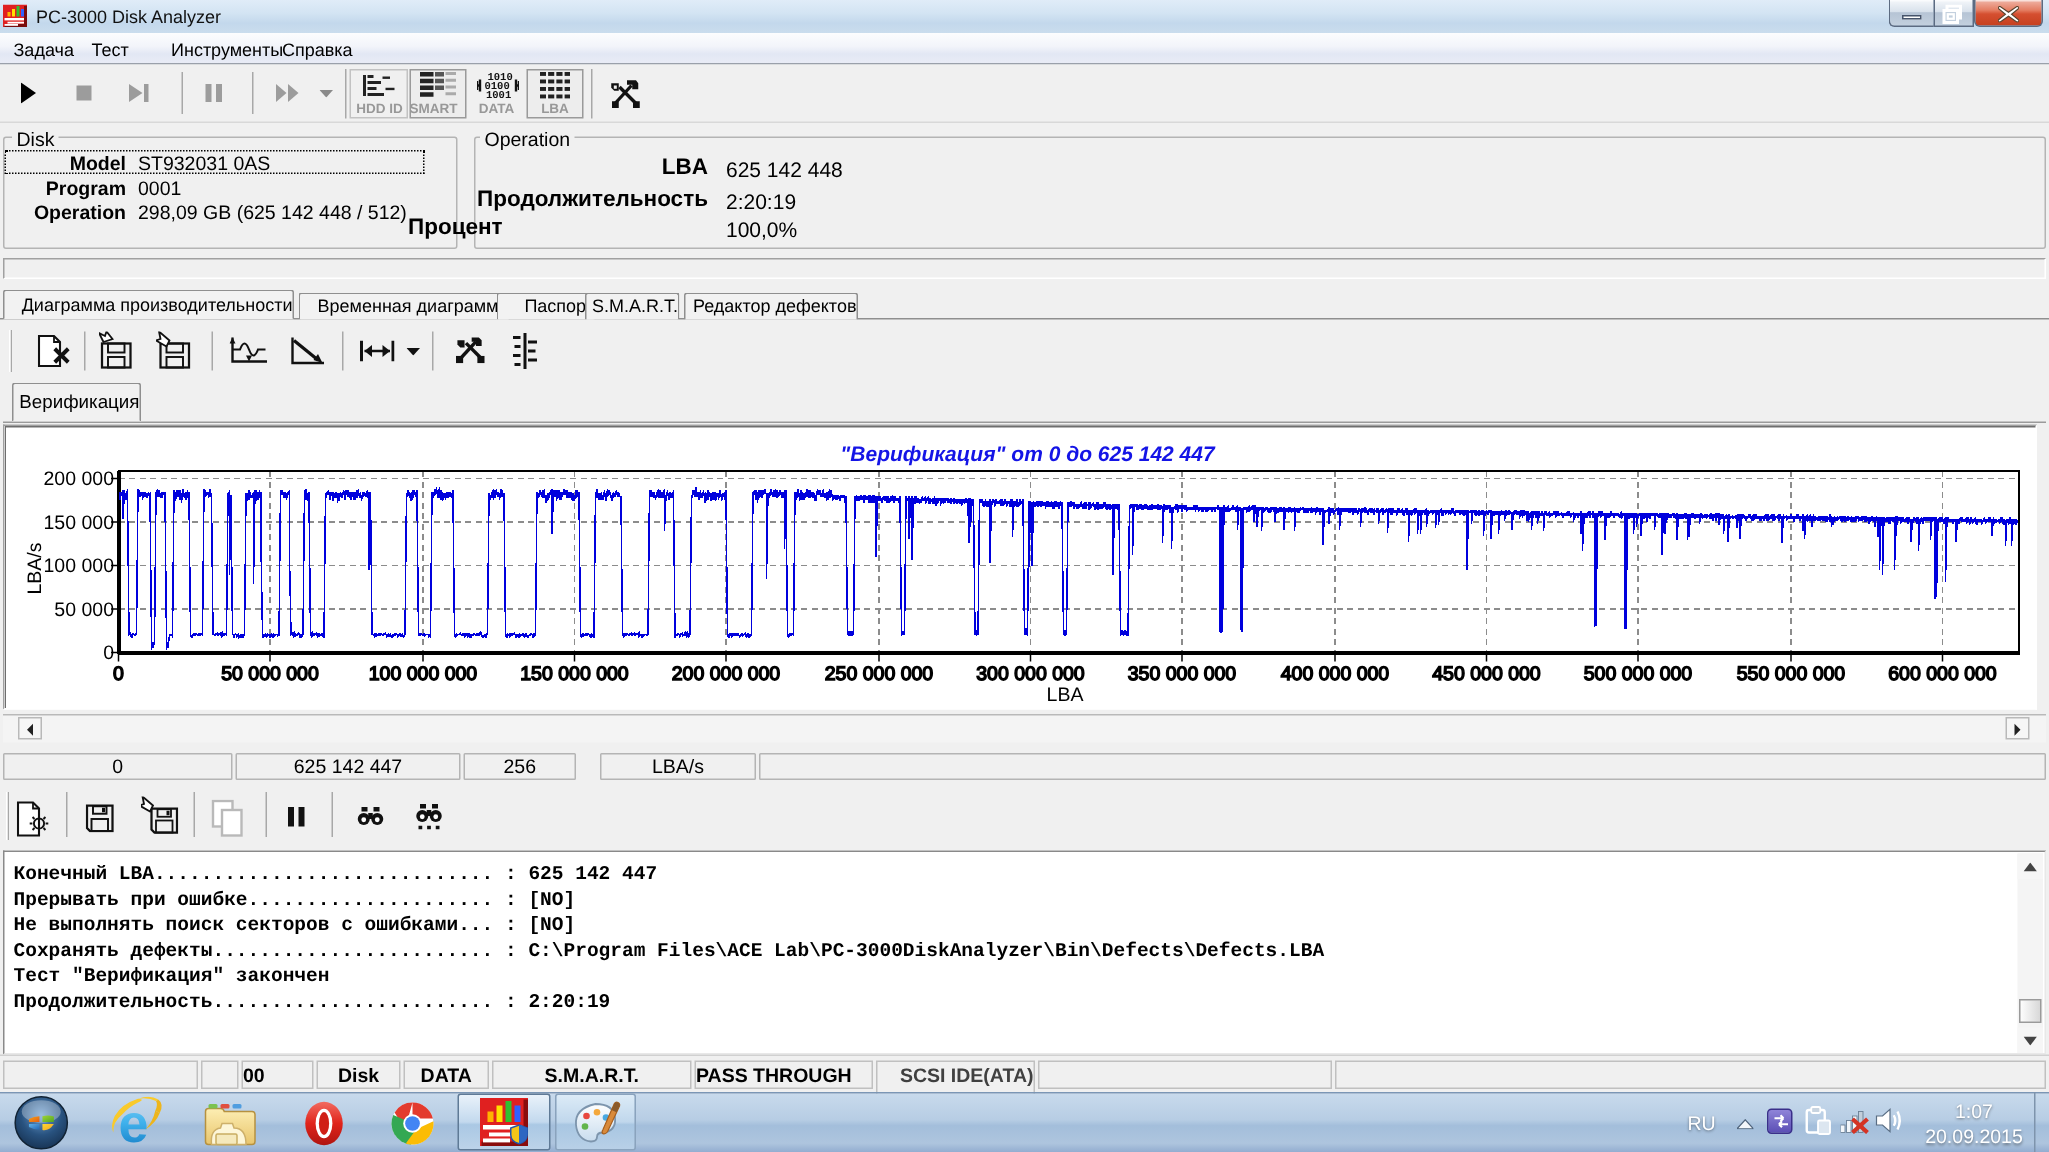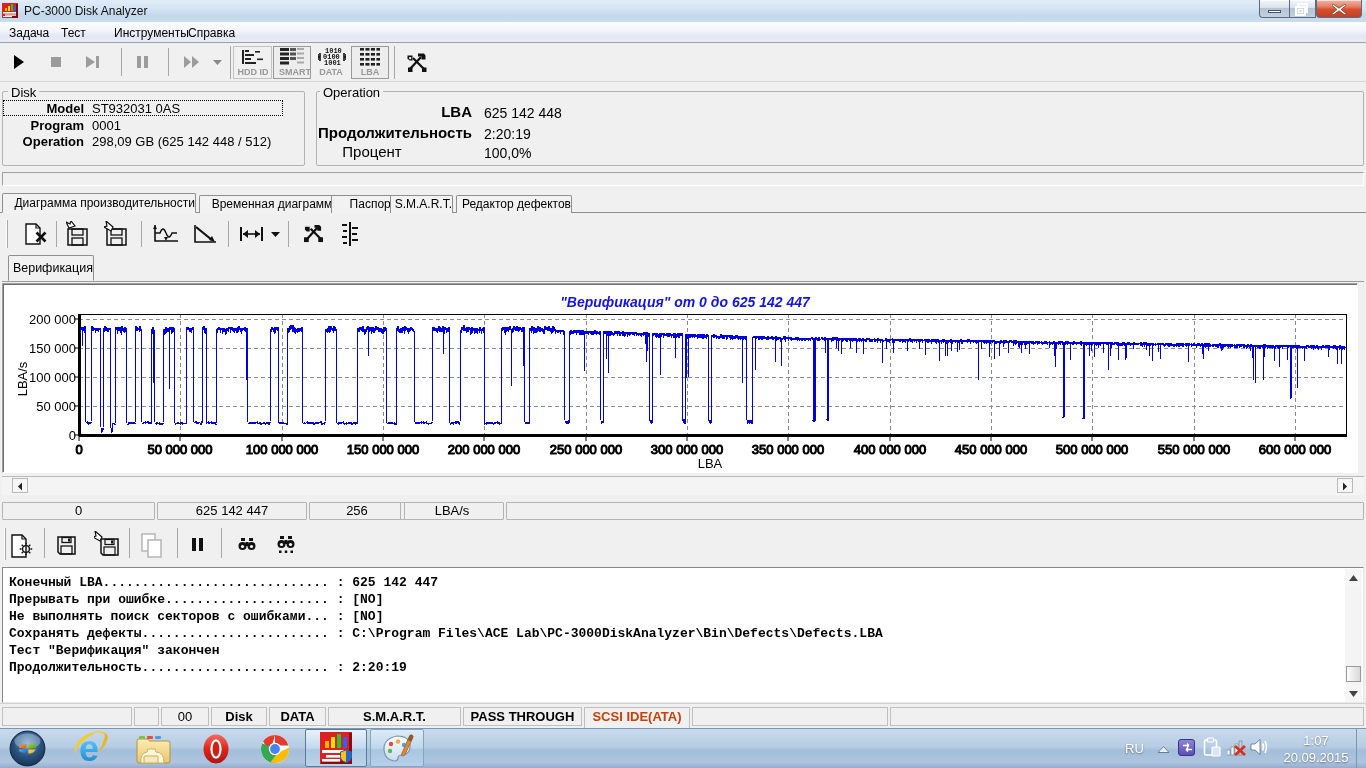--- a/index.html
+++ b/index.html
@@ -104,21 +104,21 @@
       <rect x="0" y="13.5" width="9" height="3"></rect>
  <rect x="10" y="0" width="6" height="3" opacity=".75"></rect>
       <rect x="10" y="4.5" width="6" height="3" opacity=".75"></rect>
       <rect x="10" y="9" width="6" height="3" opacity=".75"></rect>
  <rect x="17" y="0" width="7" height="2" fill="#aaa"></rect>
       <rect x="17" y="4.5" width="7" height="2" fill="#aaa"></rect>
       <rect x="17" y="9" width="7" height="2" fill="#aaa"></rect>
       <rect x="17" y="13.5" width="7" height="2" fill="#aaa"></rect>
     </g>
   </svg>
-<div class="abs" style="left:273px;top:67px;width:38px;font-size:9px;font-weight:bold;color:#989898;text-align:right">SMART</div>
+<div class="abs" style="left:273px;top:67px;width:38px;font-size:9px;font-weight:bold;color:#989898;text-align:left">SMART</div>
 <svg class="abs" style="left:318px;top:47px" width="28" height="20" viewBox="0 0 28 20">
  <g fill="#111" font-family="Liberation Mono,monospace" font-size="7" font-weight="bold">
  <text x="7" y="6">1010</text>
       <text x="5" y="12">0100</text>
       <text x="6" y="18">1001</text>
     </g>
  <path d="M2 6 L2 14 M2 10 L0 10 M0 7 L0 13" stroke="#111" stroke-width="1.6" fill="none"></path>
  <path d="M26 6 L26 14 M26 10 L28 10 M28 7 L28 13" stroke="#111" stroke-width="1.6" fill="none"></path>
   </svg>
 <div class="abs" style="left:312px;top:67px;width:38px;font-size:9px;font-weight:bold;color:#989898;text-align:center">DATA</div>
@@ -155,21 +155,21 @@
 <div class="abs lbl-b" style="left:0px;top:118px;width:84px;text-align:right">Program</div>
 <div class="abs" style="left:92px;top:118px">0001</div>
 <div class="abs lbl-b" style="left:0px;top:134px;width:84px;text-align:right">Operation</div>
 <div class="abs" style="left:92px;top:134px">298,09 GB (625 142 448 / 512)</div>
 <div class="abs groupbox" style="left:316px;top:91px;width:1048px;height:75px"></div>
 <div class="abs" style="left:320px;top:85px;background:#f0f0f0;padding:0 3px;font-size:13px">Operation</div>
 <div class="abs" style="left:272px;top:103px;width:200px;text-align:right;font-weight:bold;font-size:15px">LBA</div>
 <div class="abs" style="left:484px;top:105px;font-size:14px">625 142 448</div>
 <div class="abs" style="left:272px;top:124px;width:200px;text-align:right;font-weight:bold;font-size:15px">Продолжительность</div>
 <div class="abs" style="left:484px;top:126px;font-size:14px">2:20:19</div>
-<div class="abs" style="left:272px;top:143px;width:200px;text-align:center;font-weight:normal;font-size:15px">Процент</div>
+<div class="abs" style="left:272px;top:143px;width:200px;text-align:left;font-weight:bold;font-size:15px">Процент</div>
 <div class="abs" style="left:484px;top:145px;font-size:14px">100,0%</div>
 
 <div class="abs thinbar"></div>
 
 <div class="abs" style="left:0px;top:212px;width:1366px;height:1px;background:#8f8f8f"></div>
 <div class="abs tab" style="left:2px;top:193px;width:194px;height:20px;background:#f2f2f2;z-index:3;border-bottom:1px solid #f2f2f2;line-height:19px">Диаграмма производительности</div>
 <div class="abs tab" style="left:199px;top:195px;width:141px;height:18px;line-height:17px">Временная диаграмма</div>
 <div class="abs tab" style="left:331px;top:195px;width:66px;height:18px;line-height:17px">Паспорт</div>
 <div class="abs tab" style="left:390px;top:195px;width:63px;height:18px;line-height:17px">S.M.A.R.T.</div>
 <div class="abs tab" style="left:456px;top:195px;width:116px;height:18px;line-height:17px">Редактор дефектов</div>
@@ -322,21 +322,21 @@
       <path d="M6 0.5 L2 4.5 L6 8.5 Z" fill="#222"></path>
     </svg></div>
 <div class="abs sbtn" style="left:1337px;top:478px;width:16px;height:15px">
  <svg width="8" height="9" viewBox="0 0 8 9" style="margin-top:2px">
       <path d="M2 0.5 L6 4.5 L2 8.5 Z" fill="#222"></path>
     </svg></div>
 
 <div class="abs" style="left:0px;top:499px;width:1366px;height:24px;background:#f0f0f0"></div>
 <div class="statcell" style="left:2px;top:502px;width:153px">0</div>
 <div class="statcell" style="left:157px;top:502px;width:150px">625 142 447</div>
-<div class="statcell" style="left:309px;top:502px;width:96px">256</div>
+<div class="statcell" style="left:309px;top:502px;width:75px">256</div>
 <div class="statcell" style="left:400px;top:502px;width:104px">LBA/s</div>
 <div class="statcell" style="left:506px;top:502px;width:858px"></div>
 
 <div class="abs" style="left:0px;top:523px;width:1366px;height:43px;background:#f0f0f0"></div>
 <div class="abs" style="left:4px;top:528px;width:2px;height:32px;border-left:1px solid #fff;border-right:1px solid #a8a8a8"></div>
 <svg class="abs icon" style="left:11px;top:534px" width="23" height="24" viewBox="0 0 23 24">
  <path d="M1 1 L11 1 L15 5 L15 23 L1 23 Z" fill="#fff" stroke="#111" stroke-width="1.4"></path>
     <path d="M11 1 L11 5 L15 5" fill="none" stroke="#111" stroke-width="1.2"></path>
  <g stroke="#111" stroke-width="1.3" fill="none">
       <circle cx="15" cy="15" r="3.4"></circle>
@@ -402,26 +402,26 @@
       <path d="M0 6 L4.5 0 L9 6 Z" fill="#444"></path>
     </svg></div>
 <div class="abs sbtn" style="left:1345px;top:685px;width:17px;height:17px;border:none"><svg width="9" height="6" viewBox="0 0 9 6" style="margin-top:5px">
       <path d="M0 0 L9 0 L4.5 6 Z" fill="#444"></path>
     </svg></div>
 <div class="abs" style="left:1346px;top:666px;width:15px;height:16px;background:linear-gradient(90deg,#fdfdfd,#d8d8d8);border:1px solid #9a9a9a"></div>
 
 <div class="abs" style="left:0px;top:703px;width:1366px;height:25px;background:#f0f0f0;border-top:1px solid #d0d0d0">
  <div style="position:absolute;left:2px;top:3px;width:130px;height:19px;border:1px solid #c0c0c0"></div>
  <div style="position:absolute;left:134px;top:3px;width:25px;height:19px;border:1px solid #c0c0c0"></div>
- <div style="position:absolute;left:161px;top:3px;width:48px;height:19px;border:1px solid #c0c0c0;font-weight:normal;text-align:center;line-height:18px">00</div>
+ <div style="position:absolute;left:161px;top:3px;width:48px;height:19px;border:1px solid #c0c0c0;font-weight:bold;text-align:left;line-height:18px">00</div>
  <div style="position:absolute;left:211px;top:3px;width:56px;height:19px;border:1px solid #c0c0c0;font-weight:bold;text-align:center;line-height:18px">Disk</div>
  <div style="position:absolute;left:269px;top:3px;width:57px;height:19px;border:1px solid #c0c0c0;font-weight:bold;text-align:center;line-height:18px">DATA</div>
  <div style="position:absolute;left:328px;top:3px;width:133px;height:19px;border:1px solid #c0c0c0;font-weight:bold;text-align:center;line-height:18px">S.M.A.R.T.</div>
- <div style="position:absolute;left:463px;top:3px;width:119px;height:19px;border:1px solid #c0c0c0;font-weight:bold;text-align:center;line-height:18px;white-space:nowrap">PASS THROUGH</div>
- <div style="position:absolute;left:584px;top:3px;width:106px;height:35px;border:1px solid #c0c0c0;font-weight:bold;text-align:center;line-height:18px;color:#c2410c;white-space:nowrap">SCSI IDE(ATA)</div>
+ <div style="position:absolute;left:463px;top:3px;width:119px;height:19px;border:1px solid #c0c0c0;font-weight:bold;line-height:18px;white-space:nowrap">PASS THROUGH</div>
+ <div style="position:absolute;left:584px;top:3px;width:106px;height:35px;border:1px solid #c0c0c0;font-weight:bold;text-align:right;line-height:18px;color:#404040;white-space:nowrap">SCSI IDE(ATA)</div>
  <div style="position:absolute;left:692px;top:3px;width:196px;height:19px;border:1px solid #c0c0c0"></div>
  <div style="position:absolute;left:890px;top:3px;width:474px;height:19px;border:1px solid #c0c0c0"></div>
 </div>
 
 <div class="abs" style="left:0px;top:728px;width:1366px;height:40px;background:linear-gradient(180deg,#c8daec 0%,#b7cde4 45%,#a3bedb 55%,#aec5de 85%,#93add0 100%);border-top:1px solid #7b96b5"></div>
 
 <svg class="abs" style="left:9px;top:730px;z-index:5" width="37" height="37" viewBox="0 0 37 37">
  <defs>
       <radialGradient id="orb" cx="50%" cy="35%" r="70%">
         <stop offset="0%" stop-color="#6f9fd0"></stop>

